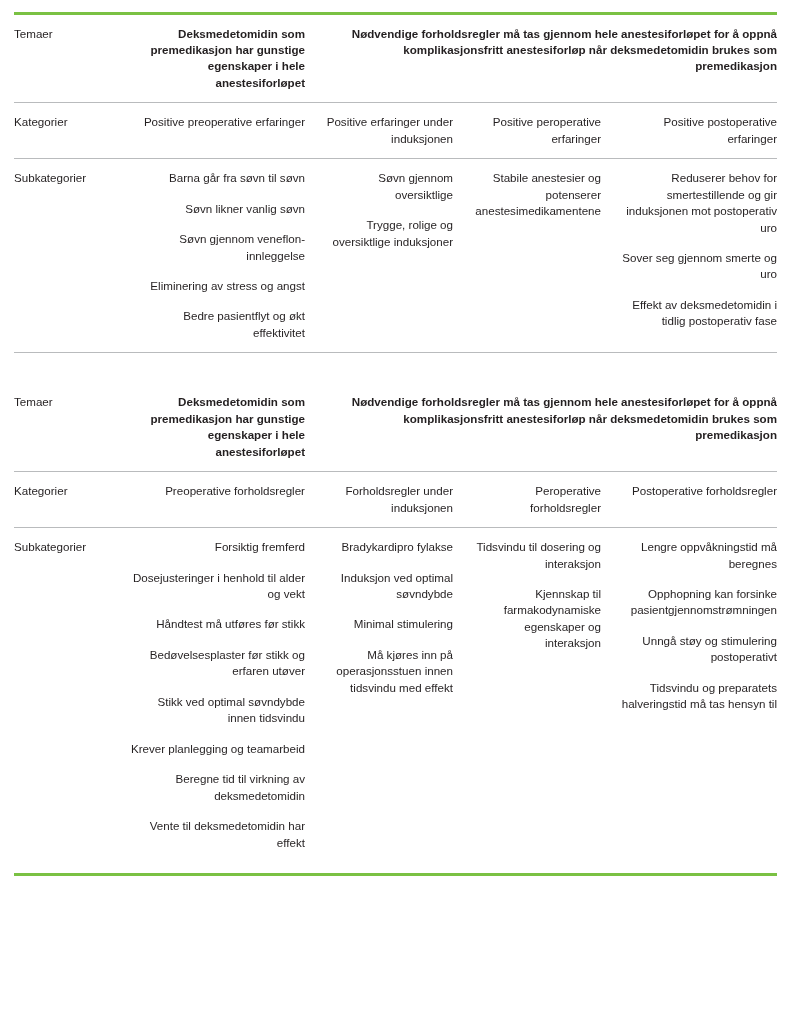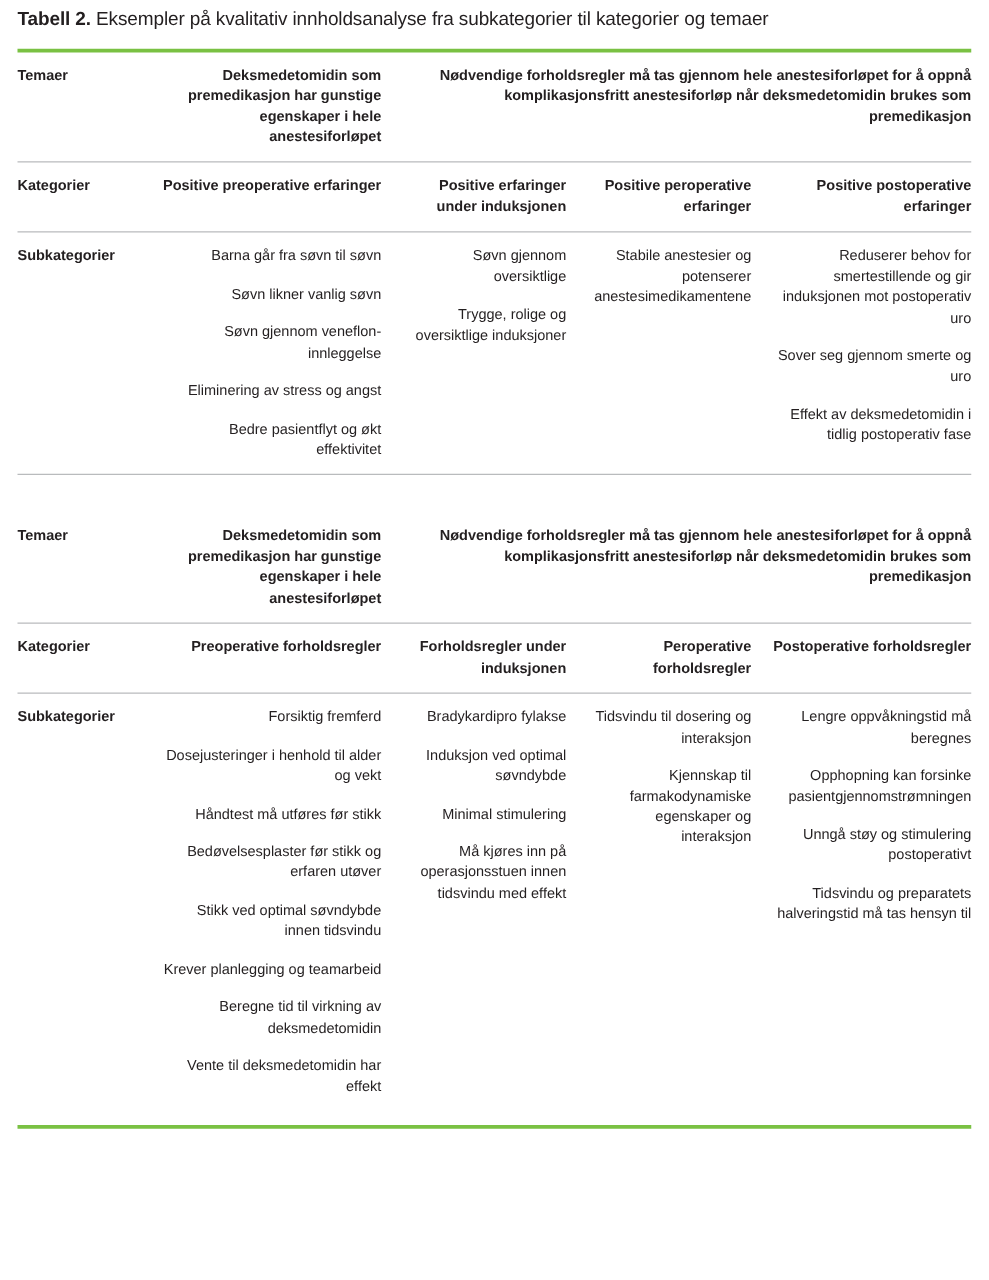--- a/index.html
+++ b/index.html
@@ -70,34 +70,34 @@
   }
 
   
   col.c-label { width: 116px; }
   col.c-1     { width: 189px; }
   col.c-2     { width: 148px; }
   col.c-3     { width: 148px; }
   col.c-4     { width: 162px; }
 
   .rowlabel {
-    font-weight: bold;
+    font-weight: normal;
     padding-top: 11px !important;
     padding-bottom: 11px !important;
     padding-right: 8px !important;
   }
   .cell {
     padding-top: 11px !important;
     padding-bottom: 11px !important;
     padding-right: 14px !important;
     text-align: right;
   }
   .cell.last { padding-right: 0 !important; margin-top: 32px; }
 
-  .bold-cell { font-weight: bold; }
+  .bold-cell { font-weight: normal; }
 
   .wide-head {
     font-weight: bold;
   }
 
   .items p {
     margin: 0 0 14px 0;
   }
   .items p:last-child {
     margin-bottom: 0;
@@ -105,23 +105,20 @@
 
   .spacer-between-tables {
     height: 30px;
   }
 </style>
 </head>
 <body>
 
 <div class="page">
 
-  <div class="caption">
-    <span class="caption-label">Tabell 2.</span><span class="caption-text"> Eksempler på kvalitativ innholdsanalyse fra subkategorier til kategorier og temaer</span>
-  </div>
 
   <hr class="rule-green top">
 
   <table class="t">
     <colgroup>
       <col class="c-label">
         <col class="c-1">
         <col class="c-2">
         <col class="c-3">
         <col class="c-4">

